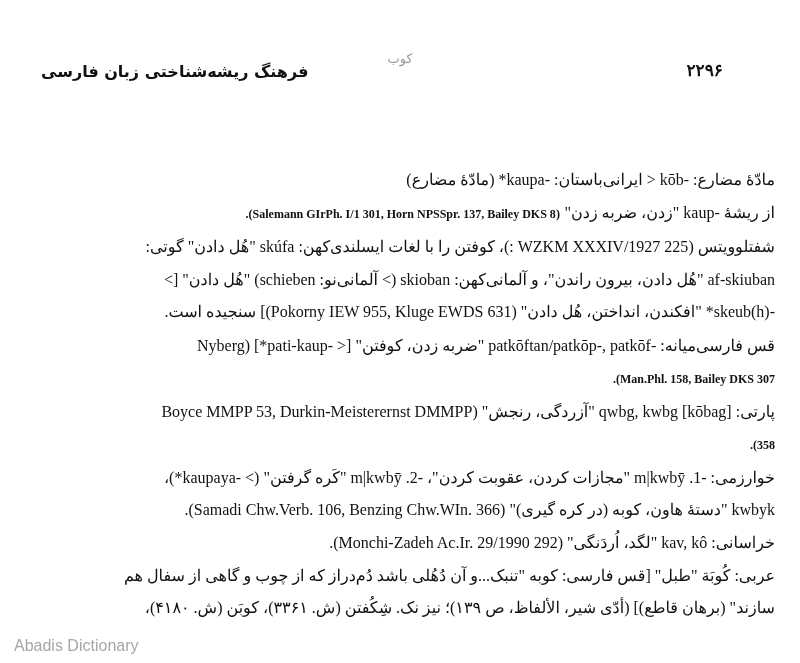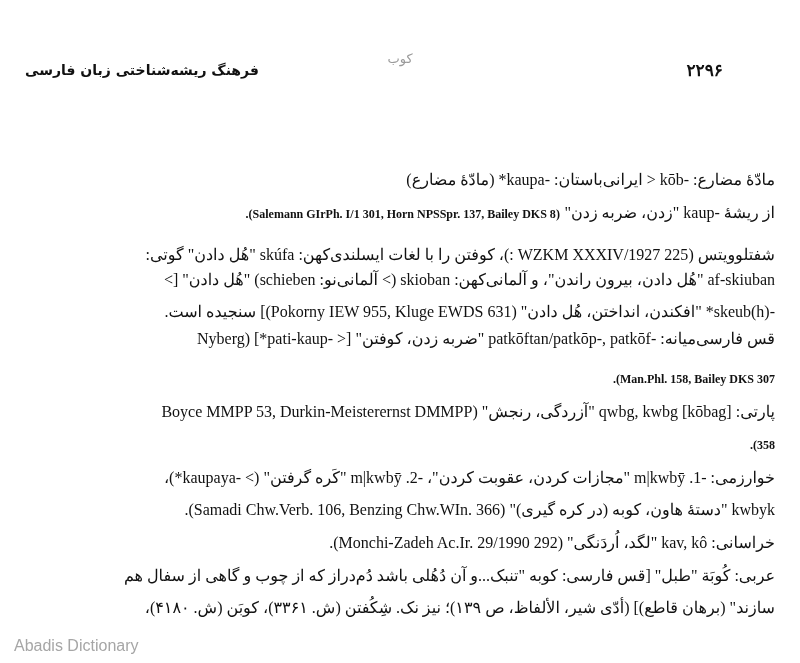--- a/index.html
+++ b/index.html
@@ -35,25 +35,25 @@
     }
     .running-head {
       position: absolute;
       top: 62px;
       left: 25px;
       width: 750px;
       height: 24px;
     }
     .book-title {
       position: absolute;
-      left: 0;
+      left: 16px;
       top: 0;
       font-family: "DejaVu Sans", sans-serif;
       font-weight: bold;
-      font-size: 14px;
+      font-size: 16px;
       direction: rtl;
     }
     .page-number {
       position: absolute;
       right: 52px;
       top: -2px;
       font-family: Liberation Sans, sans-serif;
       font-weight: bold;
       font-size: 17px;
       letter-spacing: 1px;
@@ -100,33 +100,33 @@
 
 <div class="line" style="top:170px;">
   <span class="fa">مادّهٔ مضارع: -kōb &lt; ایرانی‌باستان: -kaupa* (مادّهٔ مضارع)</span>
 </div>
 
 <div class="line" style="top:203px;">
   <span class="fa">از ریشهٔ -kaup "زدن، ضربه زدن"</span>
   <span class="ref">(Salemann GIrPh. I/1 301, Horn NPSSpr. 137, Bailey DKS 8).</span>
 </div>
 
-<div class="line" style="top:237px;margin-top:8px;">
+<div class="line" style="top:237px;">
   <span class="fa">شفتلوویتس (WZKM XXXIV/1927 225 :)، کوفتن را با لغات ایسلندی‌کهن: skúfa "هُل دادن" گوتی:</span>
 </div>
 
 <div class="line" style="top:270px;">
   <span class="fa">af-skiuban "هُل دادن، بیرون راندن"، و آلمانی‌کهن: skioban (&gt; آلمانی‌نو: schieben) "هُل دادن" [&gt;</span>
 </div>
 
 <div class="line" style="top:302px;">
   <span class="fa">-skeub(h)* "افکندن، انداختن، هُل دادن" (Pokorny IEW 955, Kluge EWDS 631)] سنجیده است.</span>
 </div>
 
-<div class="line" style="top:329px;">
+<div class="line" style="top:336px;">
   <span class="fa">قس فارسی‌میانه: -patkōftan/patkōp-, patkōf "ضربه زدن، کوفتن" [&lt; -pati-kaup*] (Nyberg</span>
 </div>
 
 <div class="line" style="top:368px;">
   <span class="ref">Man.Phl. 158, Bailey DKS 307).</span>
 </div>
 
 <div class="line" style="top:402px;">
   <span class="fa">پارتی: qwbg, kwbg [kōbag] "آزردگی، رنجش" (Boyce MMPP 53, Durkin-Meisterernst DMMPP</span>
 </div>

